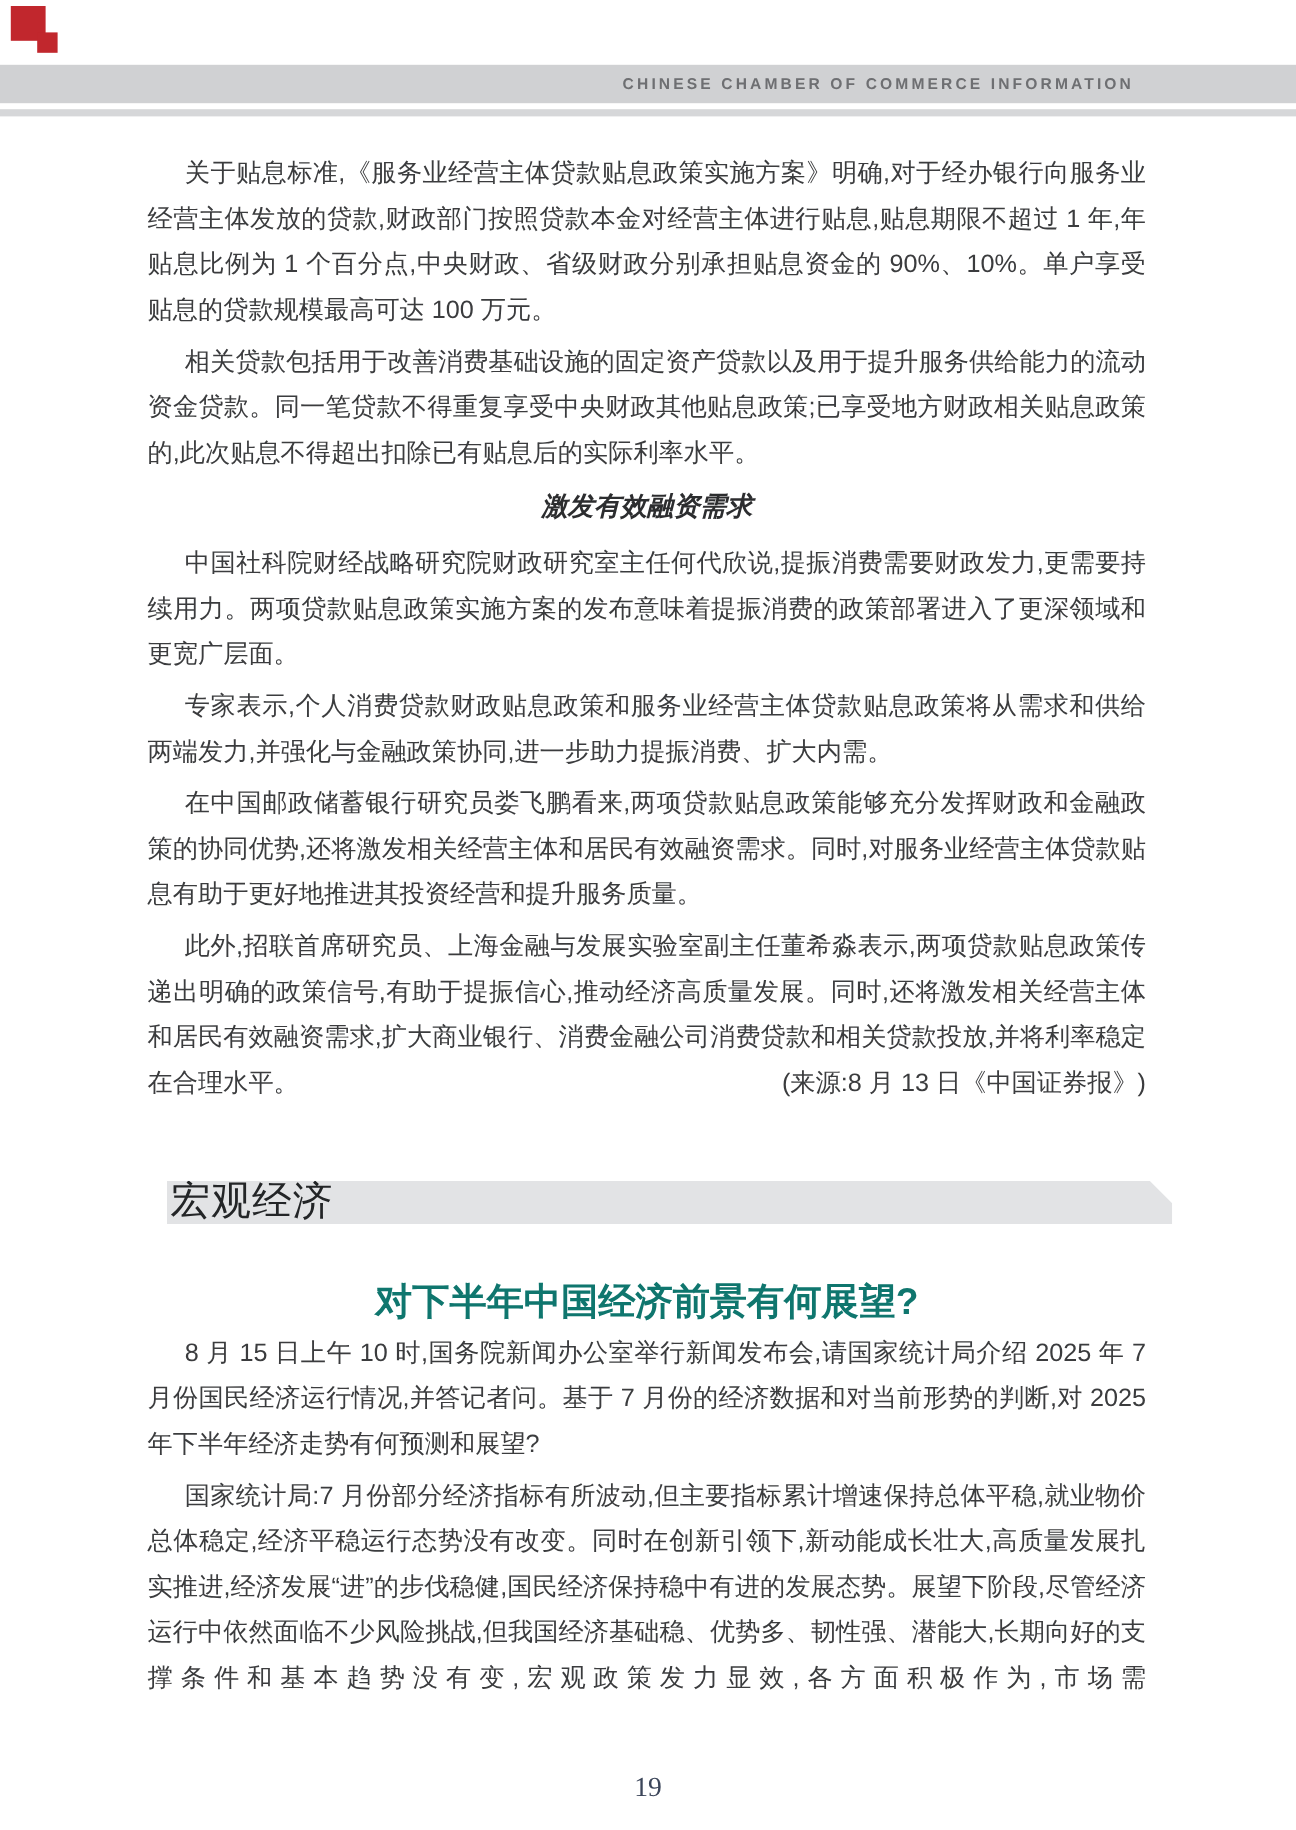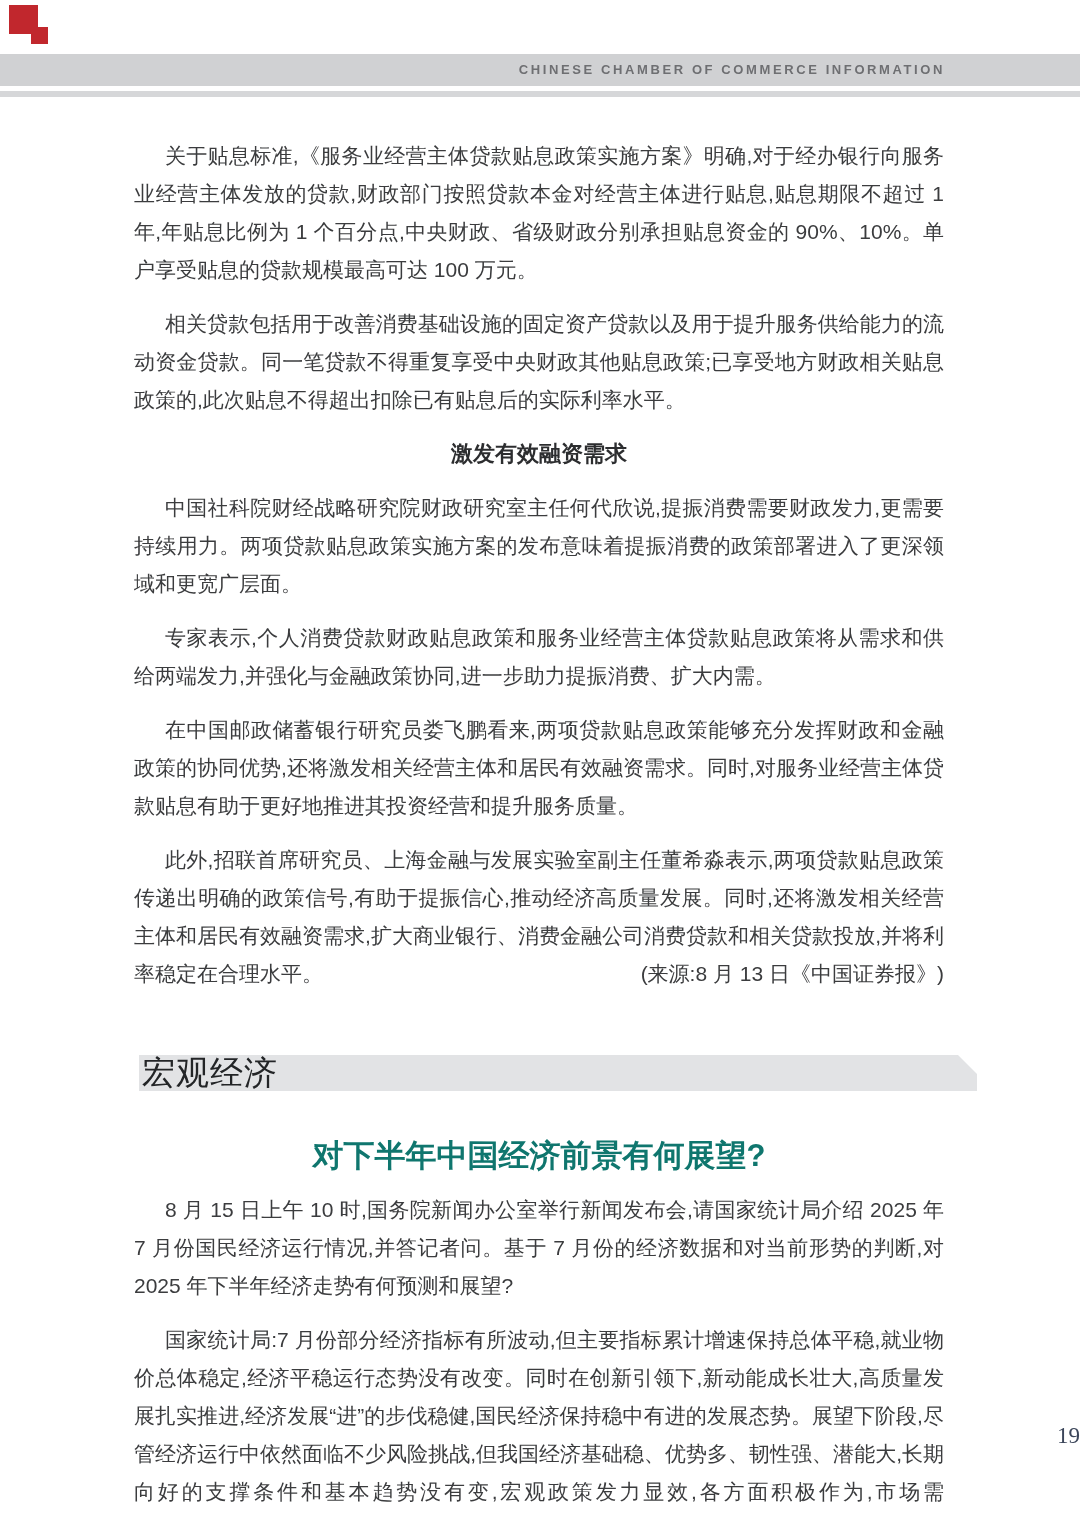--- a/index.html
+++ b/index.html
@@ -21,26 +21,26 @@
   }
   .band-thin{
     position:absolute;left:0;top:91px;width:1080px;height:6px;background:#d6d7d9;
   }
   
   .content{
     position:absolute;left:118px;top:121px;width:842px;
     font-size:21px;line-height:38px;color:#3b3c3e;
   }
   p.body{
-    margin:16px;text-align:justify;text-indent:31px;
+    margin:5px;text-align:justify;text-indent:31px;
   }
   p.body.cont{text-align-last:justify;}
   .subhead{
     margin:6px 0 10px 0;text-align:center;font-weight:bold;color:#2c2d2f;
-    font-size:22px;line-height:38px;
+    font-size:22px;line-height:38px;font-style:italic;
   }
   .para-with-source{position:relative;}
   .source-note{
     position:absolute;right:0;bottom:0;line-height:38px;color:#3b3c3e;
   }
   
   .section-bar{
     margin-top:62px;width:838px;height:36px;background:#e2e3e5;
     clip-path:polygon(0 0,calc(100% - 19px) 0,100% 19px,100% 100%,0 100%);
     margin-left:21px;
@@ -49,21 +49,21 @@
     font-family:"Liberation Serif",serif;font-size:33px;line-height:36px;
     color:#232527;padding-left:3px;letter-spacing:1px;
   }
   .article-title{
     margin-top:46px;text-align:center;font-weight:bold;
     font-size:31px;line-height:38px;color:#0f766e;
   }
   .first-after-title{margin-top:24px;}
   
   .page-number{
-    position:absolute;left:0;top:1423px;width:1080px;text-align:right;
+    position:absolute;left:0;top:1477px;width:1080px;text-align:center;
     font-family:"Liberation Serif",serif;font-size:23px;color:#3c465a;
   }
 </style>
 </head>
 <body>
 
 <div class="sq sq1"></div>
 <div class="sq sq2"></div>
 
 <div class="band-main">

